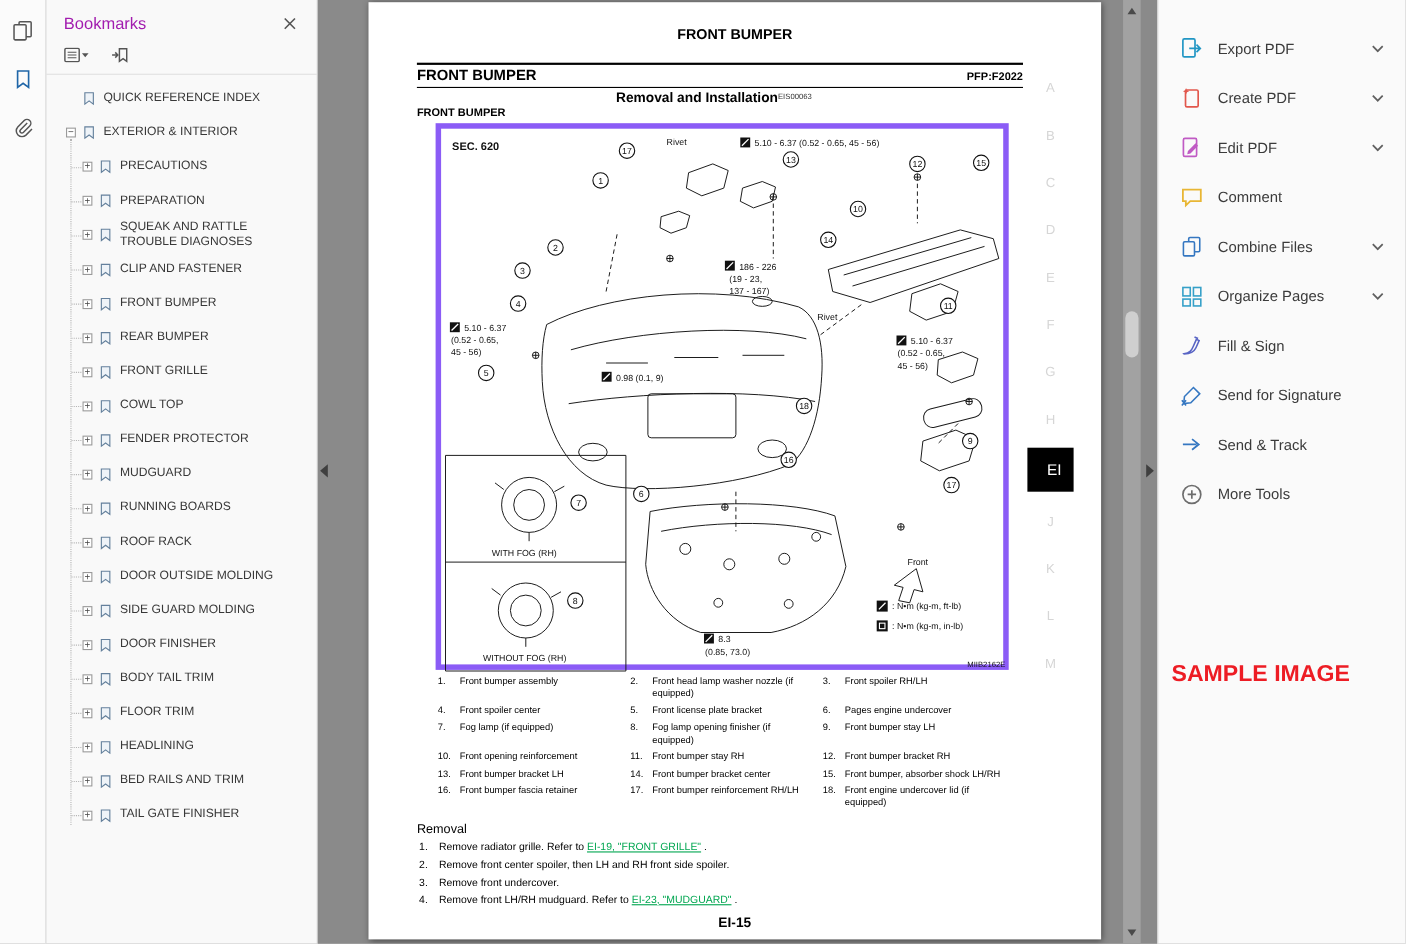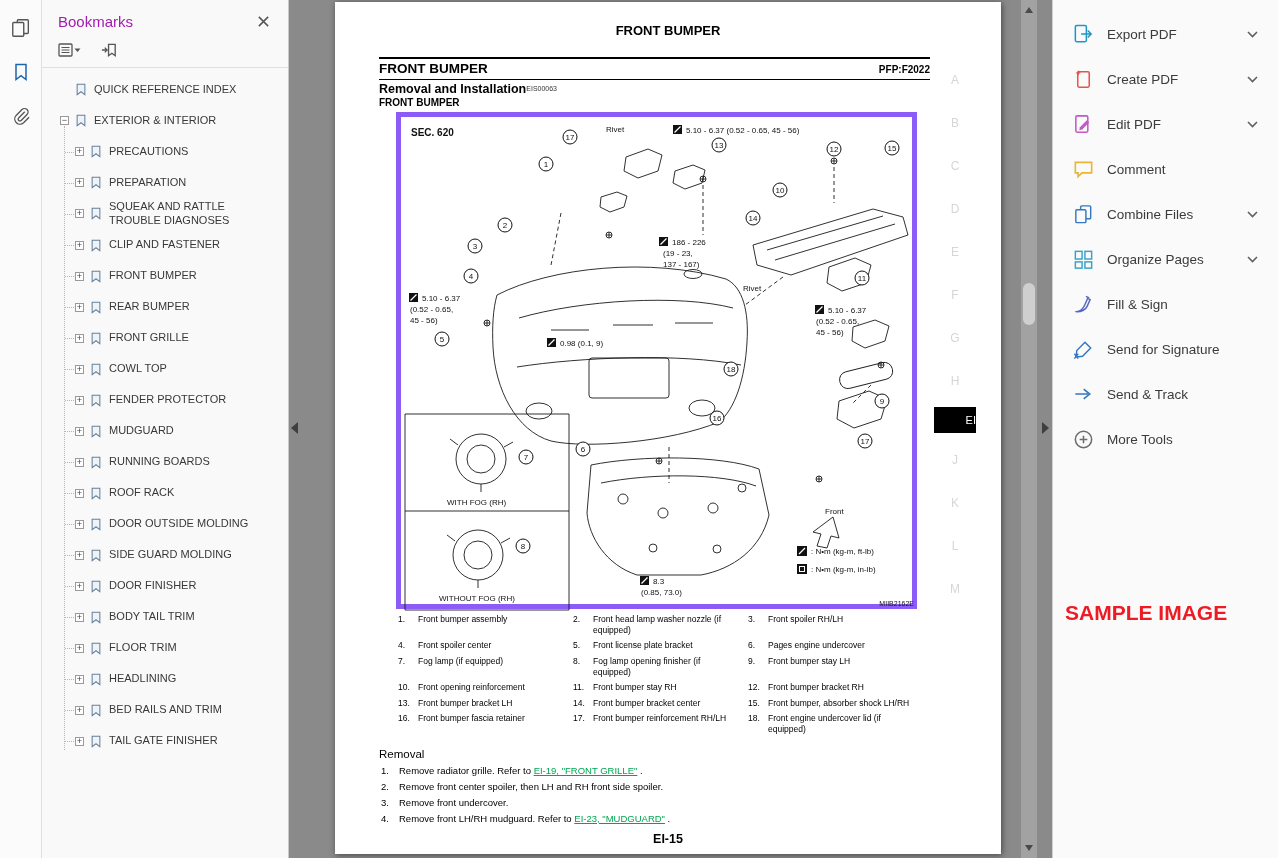--- a/index.html
+++ b/index.html
@@ -29,51 +29,51 @@
   
   .pdf-area{flex:1;position:relative;background:#8a8a8a;overflow:hidden}
   .collapse-left{position:absolute;left:2px;top:422px;width:0;height:0;border-top:6px solid transparent;border-bottom:6px solid transparent;border-right:7px solid #3f3f3f;cursor:pointer}
   .collapse-right{position:absolute;right:3px;top:422px;width:0;height:0;border-top:6px solid transparent;border-bottom:6px solid transparent;border-left:7px solid #3f3f3f;cursor:pointer}
   .page{position:absolute;left:46px;top:2px;width:666px;height:852px;background:#fff;box-shadow:1px 1px 6px rgba(0,0,0,.5);color:#000}
 
   .pg-running{position:absolute;top:21px;left:0;right:0;text-align:center;font-weight:bold;font-size:13px}
   .pg-sechead{position:absolute;top:55px;left:44px;right:71px;border-top:2px solid #000;border-bottom:1px solid #000;padding:2px 0 3px;display:flex;justify-content:space-between;align-items:baseline}
   .pg-sechead .t{font-size:13.5px;font-weight:bold}
   .pg-sechead .pfp{font-size:10px;font-weight:bold}
-  .pg-subrow{position:absolute;top:80px;left:44px;right:82px;display:flex;justify-content:flex-start;align-items:flex-start}
+  .pg-subrow{position:absolute;top:80px;left:44px;right:82px;display:flex;justify-content:center;align-items:flex-start}
   .pg-subrow .t{font-size:12.5px;font-weight:bold}
   .pg-subrow .code{font-size:7px;color:#333;margin-top:3px}
   .pg-subsub{position:absolute;top:95px;left:44px;font-size:10px;font-weight:bold}
   .pg-figure{position:absolute;top:110px;left:61px;width:521px;height:497px;border:5px solid #8b5cf6;background:#fff}
   svg.fig{width:519px;height:495px;display:block}
   .pg-parts{position:absolute;top:612px;left:63px;width:536px;display:grid;grid-template-columns:175px 175px 178px;row-gap:5px;font-size:8.5px}
   .part-cell{display:flex;line-height:1.25;padding-right:8px}
   .part-num{min-width:13px;margin-right:7px}
   .pg-removal-title{position:absolute;top:746px;left:44px;font-size:11.5px;font-weight:normal}
   .pg-steps{position:absolute;top:763px;left:44px;right:60px;font-size:9.5px}
   .step-row{display:flex;margin-bottom:4.5px;line-height:1.2}
   .step-num{min-width:20px;padding-left:2px}
   .step-link{color:#00a650;text-decoration:underline;cursor:pointer}
   .pg-pagenum{position:absolute;top:830px;left:0;right:0;text-align:center;font-weight:bold;font-size:12.5px}
 
   
   .letter-tabs{position:absolute;left:645px;top:58px;width:42px;display:flex;flex-direction:column}
   .letter-tab{height:43px;display:flex;align-items:center;justify-content:center;color:#d6d6d6;font-size:12px;cursor:pointer}
-  .letter-tab.active{height:26px;margin:5px 0;background:#000;color:#fff;justify-content:flex-end;padding-left:7px;font-size:11px}
+  .letter-tab.active{height:40px;margin:5px 0;background:#000;color:#fff;justify-content:center;padding-left:7px;font-size:14px}
 
   
   .v-scrollbar{position:absolute;top:0;bottom:0;right:15px;width:16px;background:#a2a2a2}
   .sb-btn{position:absolute;left:0;width:16px;height:16px;display:flex;align-items:center;justify-content:center;cursor:pointer}
   .sb-btn.up{top:2px}.sb-btn.down{bottom:2px}
   .tri-up{width:0;height:0;border-left:4px solid transparent;border-right:4px solid transparent;border-bottom:6px solid #4a4a4a}
   .tri-down{width:0;height:0;border-left:4px solid transparent;border-right:4px solid transparent;border-top:6px solid #4a4a4a}
   .sb-thumb{position:absolute;left:2px;width:12px;top:283px;height:42px;background:#cfcfcf;border-radius:6px;cursor:pointer}
 
   
-  .tools-panel{width:226px;background:#fafafa;position:relative;padding-top:12px;border-left:1px solid #d0d0d0}
+  .tools-panel{width:226px;background:#fafafa;position:relative;padding-top:22px;border-left:1px solid #d0d0d0}
   .tool-item{display:flex;align-items:center;height:45px;padding:0 20px 0 18px;cursor:pointer}
   .tool-ico{width:24px;display:flex;justify-content:center}
   .tool-label{flex:1;margin-left:12px;font-size:13.5px;color:#3b3b3b;white-space:nowrap}
   .tool-chevron{display:flex}
   .watermark{position:absolute;left:12px;top:601px;font-size:21px;font-weight:bold;white-space:nowrap}
 </style>
 </head>
 <body>
 
 <div class="app">

